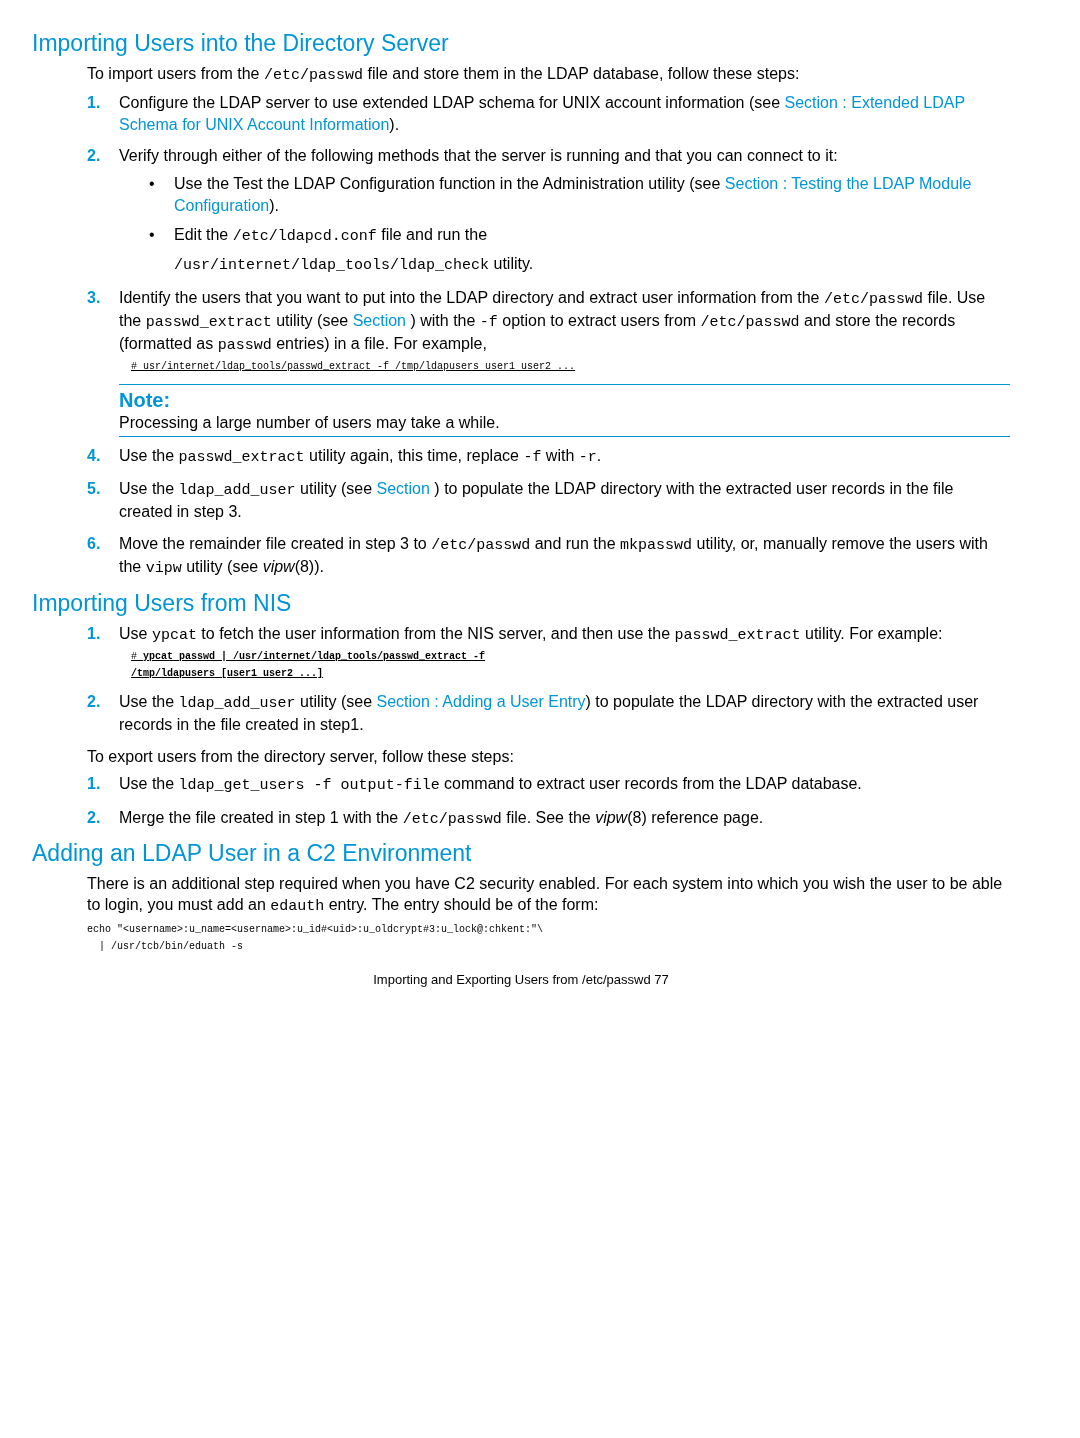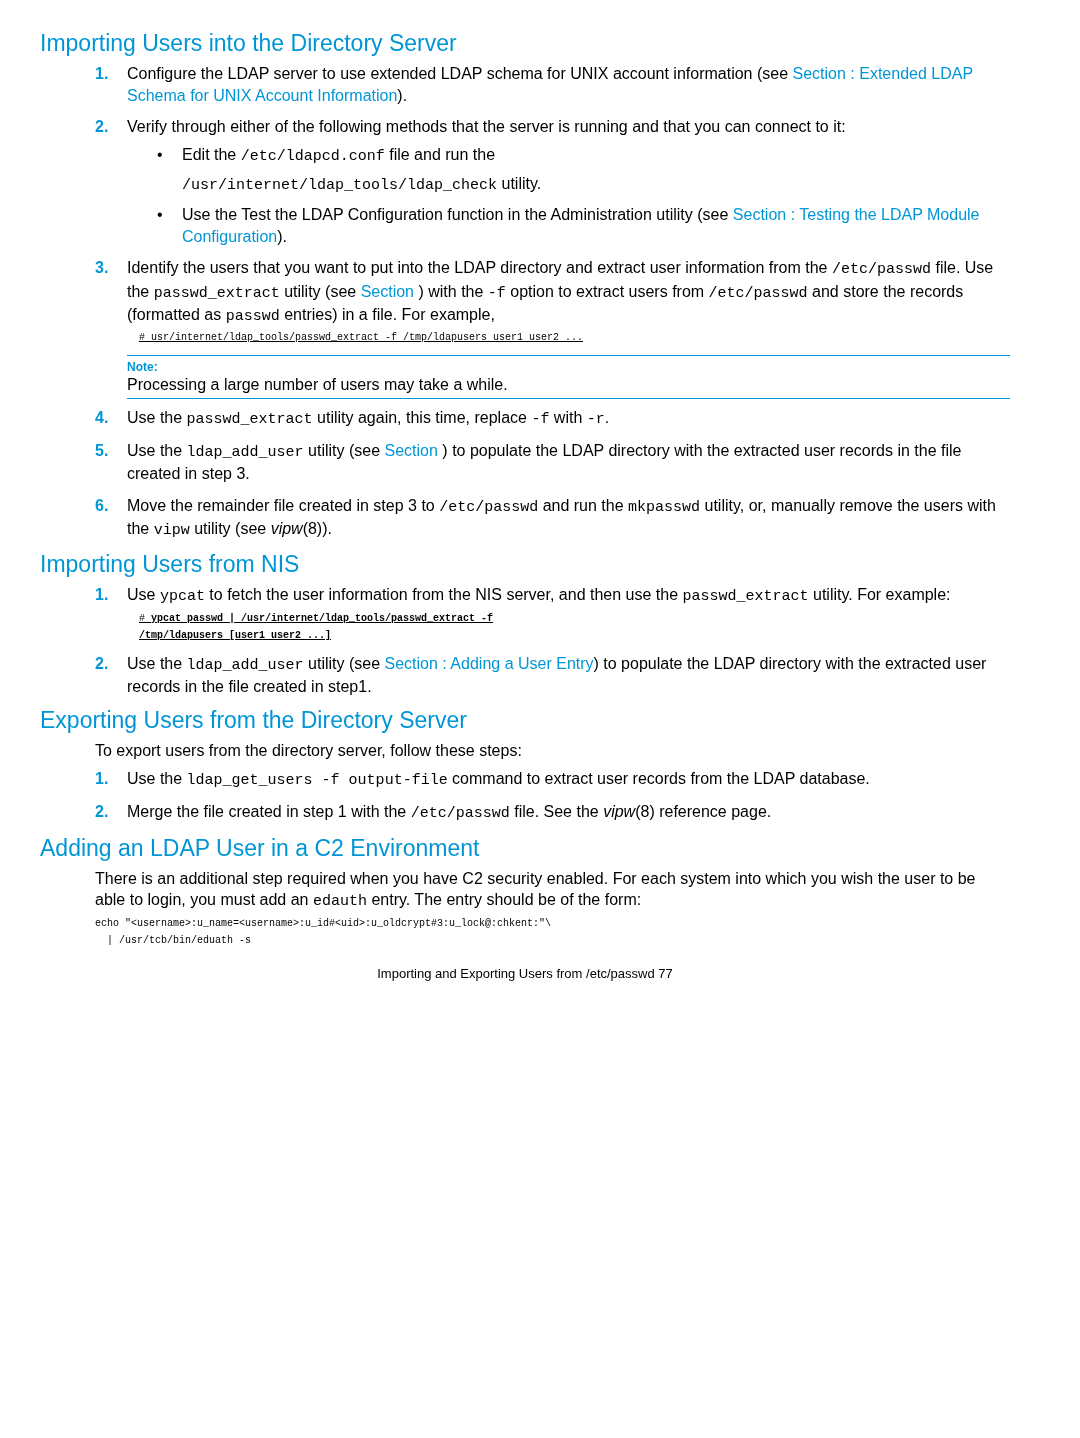--- a/index.html
+++ b/index.html
@@ -4,21 +4,21 @@
 <style>
   body {
     margin: 0;
     padding: 0;
     font-family: Arial, Helvetica, sans-serif;
     background: #fff;
     color: #000;
     width: 1080px;
   }
   .page {
-    padding: 30px 70px 20px 40px;
+    padding: 30px 70px 20px 32px;
   }
   h2 {
     color: #0096d6;
     font-weight: normal;
     font-size: 23px;
     margin: 0 0 6px 0;
   }
   .body-para {
     margin: 6px 0 6px 55px;
     font-size: 16px;
@@ -85,21 +85,21 @@
     margin: 8px 0 8px 87px;
   }
   .note-block hr {
     border: none;
     border-top: 1.5px solid #0096d6;
     margin: 2px 0;
   }
   .note-label {
     color: #0096d6;
     font-weight: bold;
-    font-size: 12px;
+    font-size: 20px;
     margin: 4px 0 2px 0;
   }
   .note-text {
     font-size: 16px;
     margin: 2px 0 4px 0;
   }
   .footer {
     text-align: center;
     font-size: 13px;
     margin-top: 20px;
@@ -114,33 +114,36 @@
     font-size: 10px;
     white-space: pre;
   }
 </style>
 </head>
 <body>
 
 <div class="page">
 
   <h2>Importing Users into the Directory Server</h2>
+  <p class="body-para">
+    <span>To import users from the </span><span class="mono">/etc/passwd</span><span> file and store them in the LDAP database, follow these steps:</span>
+  </p>
   <ol class="numbered">
     <li>
       <span>Configure the LDAP server to use extended LDAP schema for UNIX account information (see </span><span class="link">Section : Extended LDAP Schema for UNIX Account Information</span><span>).</span>
     </li>
     <li>
       <span>Verify through either of the following methods that the server is running and that you can connect to it:</span>
       <ul class="bullet">
         <li>
+          <span>Use the Test the LDAP Configuration function in the Administration utility (see </span><span class="link">Section : Testing the LDAP Module Configuration</span><span>).</span>
+        </li>
+        <li>
           <span>Edit the </span><span class="mono">/etc/ldapcd.conf</span><span> file and run the</span>
           <div class="sub-text"><span class="mono">/usr/internet/ldap_tools/ldap_check</span><span> utility.</span></div>
-        </li>
-        <li>
-          <span>Use the Test the LDAP Configuration function in the Administration utility (see </span><span class="link">Section : Testing the LDAP Module Configuration</span><span>).</span>
         </li>
       </ul>
     </li>
     <li>
       <span>Identify the users that you want to put into the LDAP directory and extract user information from the </span><span class="mono">/etc/passwd</span><span> file. Use the </span><span class="mono">passwd_extract</span><span> utility (see </span><span class="link">Section </span><span>) with the </span><span class="mono">-f</span><span> option to extract users from </span><span class="mono">/etc/passwd</span><span> and store the records (formatted as </span><span class="mono">passwd</span><span> entries) in a file. For example,</span>
       <div class="codeblock"># usr/internet/ldap_tools/passwd_extract -f /tmp/ldapusers user1 user2 ...</div>
     </li>
   </ol>
 
   <div class="note-block">
@@ -167,21 +170,20 @@
     <li>
       <span>Use </span><span class="mono">ypcat</span><span> to fetch the user information from the NIS server, and then use the </span><span class="mono">passwd_extract</span><span> utility. For example:</span>
       <div class="codeblock"><span># </span><b>ypcat passwd | /usr/internet/ldap_tools/passwd_extract -f</b></div>
       <div class="codeblock"><b>/tmp/ldapusers [user1 user2 ...]</b></div>
     </li>
     <li>
       <span>Use the </span><span class="mono">ldap_add_user</span><span> utility (see </span><span class="link">Section : Adding a User Entry</span><span>) to populate the LDAP directory with the extracted user records in the file created in step1.</span>
     </li>
   </ol>
 
-  <h2>Exporting Users from the Directory Server</h2>
   <p class="body-para">To export users from the directory server, follow these steps:</p>
   <ol class="numbered">
     <li>
       <span>Use the </span><span class="mono">ldap_get_users -f output-file</span><span> command to extract user records from the LDAP database.</span>
     </li>
     <li>
       <span>Merge the file created in step 1 with the </span><span class="mono">/etc/passwd</span><span> file. See the </span><i>vipw</i><span>(8) reference page.</span>
     </li>
   </ol>
 

